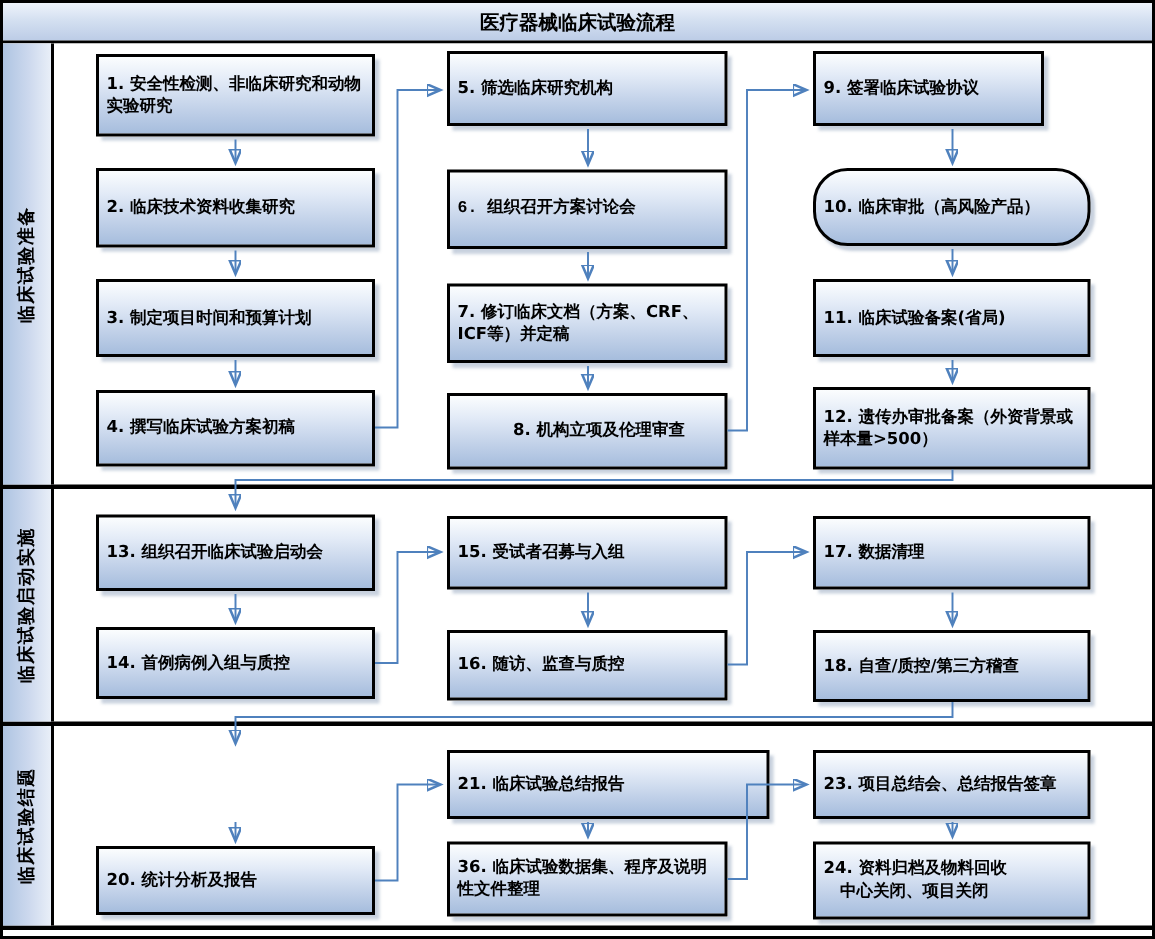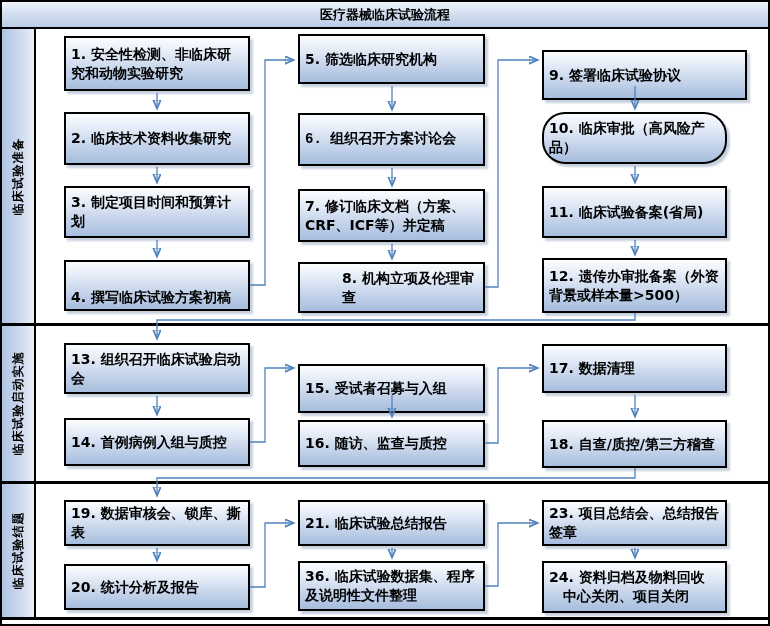--- a/index.html
+++ b/index.html
@@ -41,21 +41,21 @@
   .flow-box{
     position:absolute;
     box-sizing:border-box;
     border:2px solid #000;
     background:linear-gradient(to bottom,#fbfdfe 0%,#e3ebf7 30%,#c0d0e8 70%,#a6bddd 100%);
     box-shadow:3px 3px 2px rgba(130,150,180,0.45);
     display:flex;align-items:center;
     padding:2px 5px;
   }
   .flow-box span{
-    font-size:14px;font-weight:700;color:#000;line-height:1.35;
+    font-size:11px;font-weight:700;color:#000;line-height:1.35;
     white-space:pre-wrap;
   }
   
   .connectors{position:absolute;left:0;top:0;width:766px;height:622px;pointer-events:none;}
   .connectors path{fill:none;stroke:#4f81bd;stroke-width:1.3px;}
 </style>
 </head>
 <body>
 
 <div class="frame">
@@ -82,74 +82,71 @@
 
   <div class="flow-box" style="left:62px;top:34px;width:186px;height:55px;">
       <span>1. 安全性检测、非临床研究和动物实验研究</span>
     </div>
   <div class="flow-box" style="left:62px;top:110px;width:186px;height:53px;">
       <span>2. 临床技术资料收集研究</span>
     </div>
   <div class="flow-box" style="left:62px;top:184px;width:186px;height:52px;">
       <span>3. 制定项目时间和预算计划</span>
     </div>
-  <div class="flow-box" style="left:62px;top:258px;width:186px;height:51px;align-items:flex-end;">
+  <div class="flow-box" style="left:62px;top:258px;width:186px;height:51px;">
       <span>4. 撰写临床试验方案初稿</span>
     </div>
   <div class="flow-box" style="left:296px;top:32px;width:187px;height:50px;">
       <span>5. 筛选临床研究机构</span>
     </div>
   <div class="flow-box" style="left:296px;top:111px;width:187px;height:53px;font-family:Liberation Mono, monospace;">
       <span>6. 组织召开方案讨论会</span>
     </div>
   <div class="flow-box" style="left:296px;top:187px;width:187px;height:53px;">
       <span>7. 修订临床文档（方案、CRF、ICF等）并定稿</span>
     </div>
   <div class="flow-box" style="left:296px;top:260px;width:187px;height:51px;padding-left:42px;">
       <span>8. 机构立项及伦理审查</span>
     </div>
-  <div class="flow-box" style="left:540px;top:32px;width:205px;height:50px;margin-top:16px;">
+  <div class="flow-box" style="left:540px;top:32px;width:154px;height:50px;">
       <span>9. 签署临床试验协议</span>
     </div>
   <div class="flow-box" style="left:540px;top:110px;width:185px;height:52px;border-radius:23px;">
       <span>10. 临床审批（高风险产品）</span>
     </div>
   <div class="flow-box" style="left:540px;top:184px;width:185px;height:52px;">
       <span>11. 临床试验备案(省局)</span>
     </div>
   <div class="flow-box" style="left:540px;top:256px;width:185px;height:55px;">
       <span>12. 遗传办审批备案（外资背景或样本量&gt;500）</span>
     </div>
 
   <div class="flow-box" style="left:62px;top:341px;width:186px;height:51px;">
       <span>13. 组织召开临床试验启动会</span>
     </div>
   <div class="flow-box" style="left:62px;top:416px;width:186px;height:48px;">
       <span>14. 首例病例入组与质控</span>
     </div>
-  <div class="flow-box" style="left:296px;top:342px;width:187px;height:49px;margin-top:20px;">
+  <div class="flow-box" style="left:296px;top:342px;width:187px;height:49px;">
       <span>15. 受试者召募与入组</span>
     </div>
   <div class="flow-box" style="left:296px;top:418px;width:187px;height:47px;">
       <span>16. 随访、监查与质控</span>
     </div>
   <div class="flow-box" style="left:540px;top:342px;width:185px;height:49px;">
       <span>17. 数据清理</span>
     </div>
   <div class="flow-box" style="left:540px;top:418px;width:185px;height:48px;">
       <span>18. 自查/质控/第三方稽查</span>
     </div>
 
-  <div class="flow-box" style="left:62px;top:498px;width:186px;height:46px;">
-      <span>19. 数据审核会、锁库、撕表</span>
-    </div>
   <div class="flow-box" style="left:62px;top:562px;width:186px;height:46px;">
       <span>20. 统计分析及报告</span>
     </div>
-  <div class="flow-box" style="left:296px;top:498px;width:187px;height:46px;">
+  <div class="flow-box" style="left:296px;top:498px;width:215px;height:46px;">
       <span>21. 临床试验总结报告</span>
     </div>
   <div class="flow-box" style="left:296px;top:559px;width:187px;height:50px;">
       <span>36. 临床试验数据集、程序及说明性文件整理</span>
     </div>
   <div class="flow-box" style="left:540px;top:498px;width:185px;height:46px;">
       <span>23. 项目总结会、总结报告签章</span>
     </div>
   <div class="flow-box" style="left:540px;top:559px;width:185px;height:52px;">
       <span>24. 资料归档及物料回收

